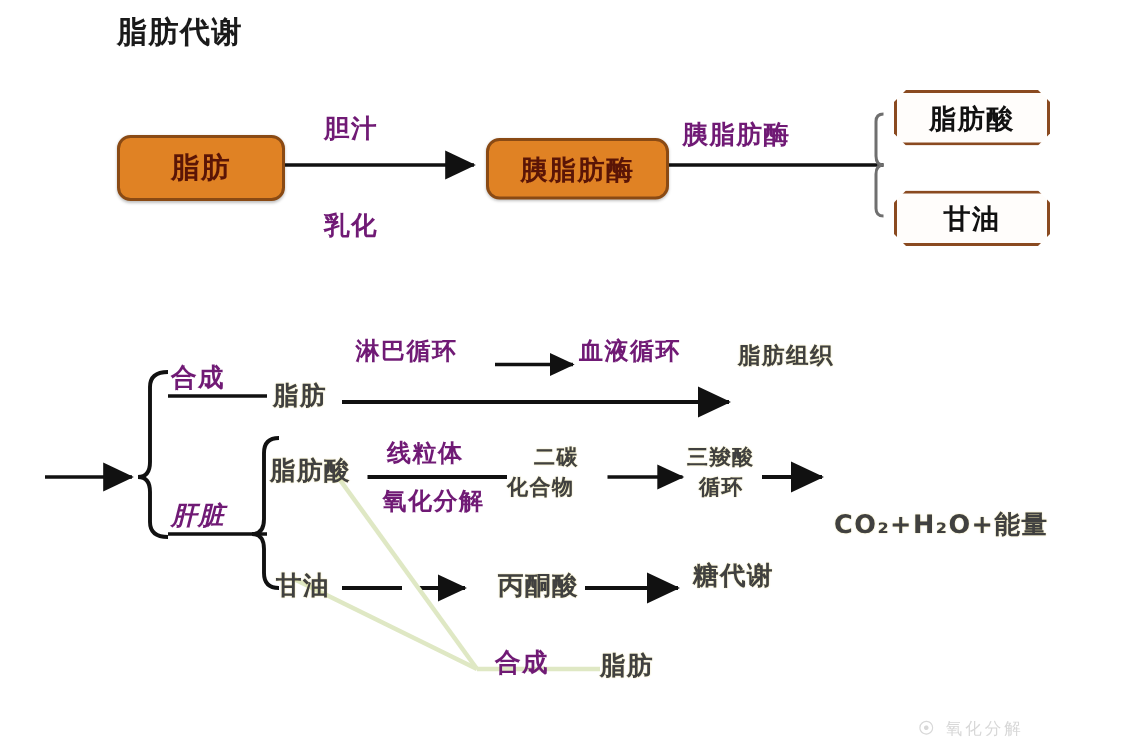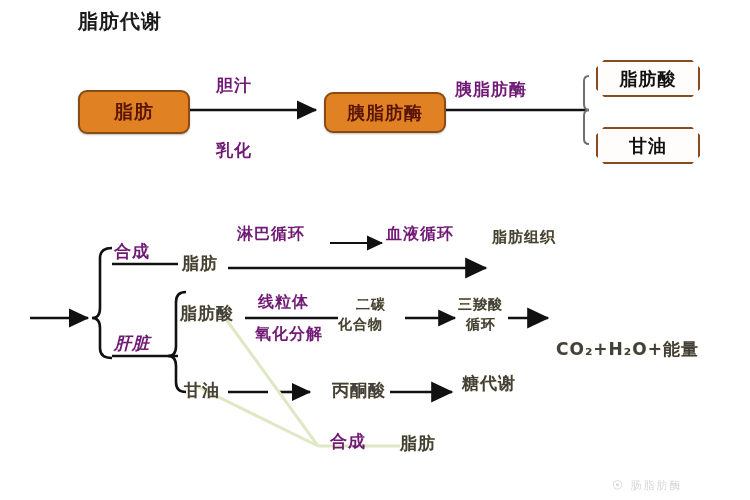--- a/index.html
+++ b/index.html
@@ -164,15 +164,15 @@
   <div class="abs ylw" style="left:184px;top:379px;">甘油</div>
 
   <div class="abs ylw" style="left:320px;top:379px;margin-left:12px;">丙酮酸</div>
 
   <div class="abs ylw" style="left:462px;top:372px;">糖代谢</div>
 
   <div class="abs blk" style="left:330px;top:430px;">合成</div>
 
   <div class="abs ylw" style="left:400px;top:432px;">脂肪</div>
 
-  <div class="abs wm" style="left:612px;top:478px;">⦿ 肠脂肪酶</div>
+  <div class="abs wm" style="left:612px;top:478px;">⦿ 氧化分解</div>
 
 </div>
 
 </body></html>

